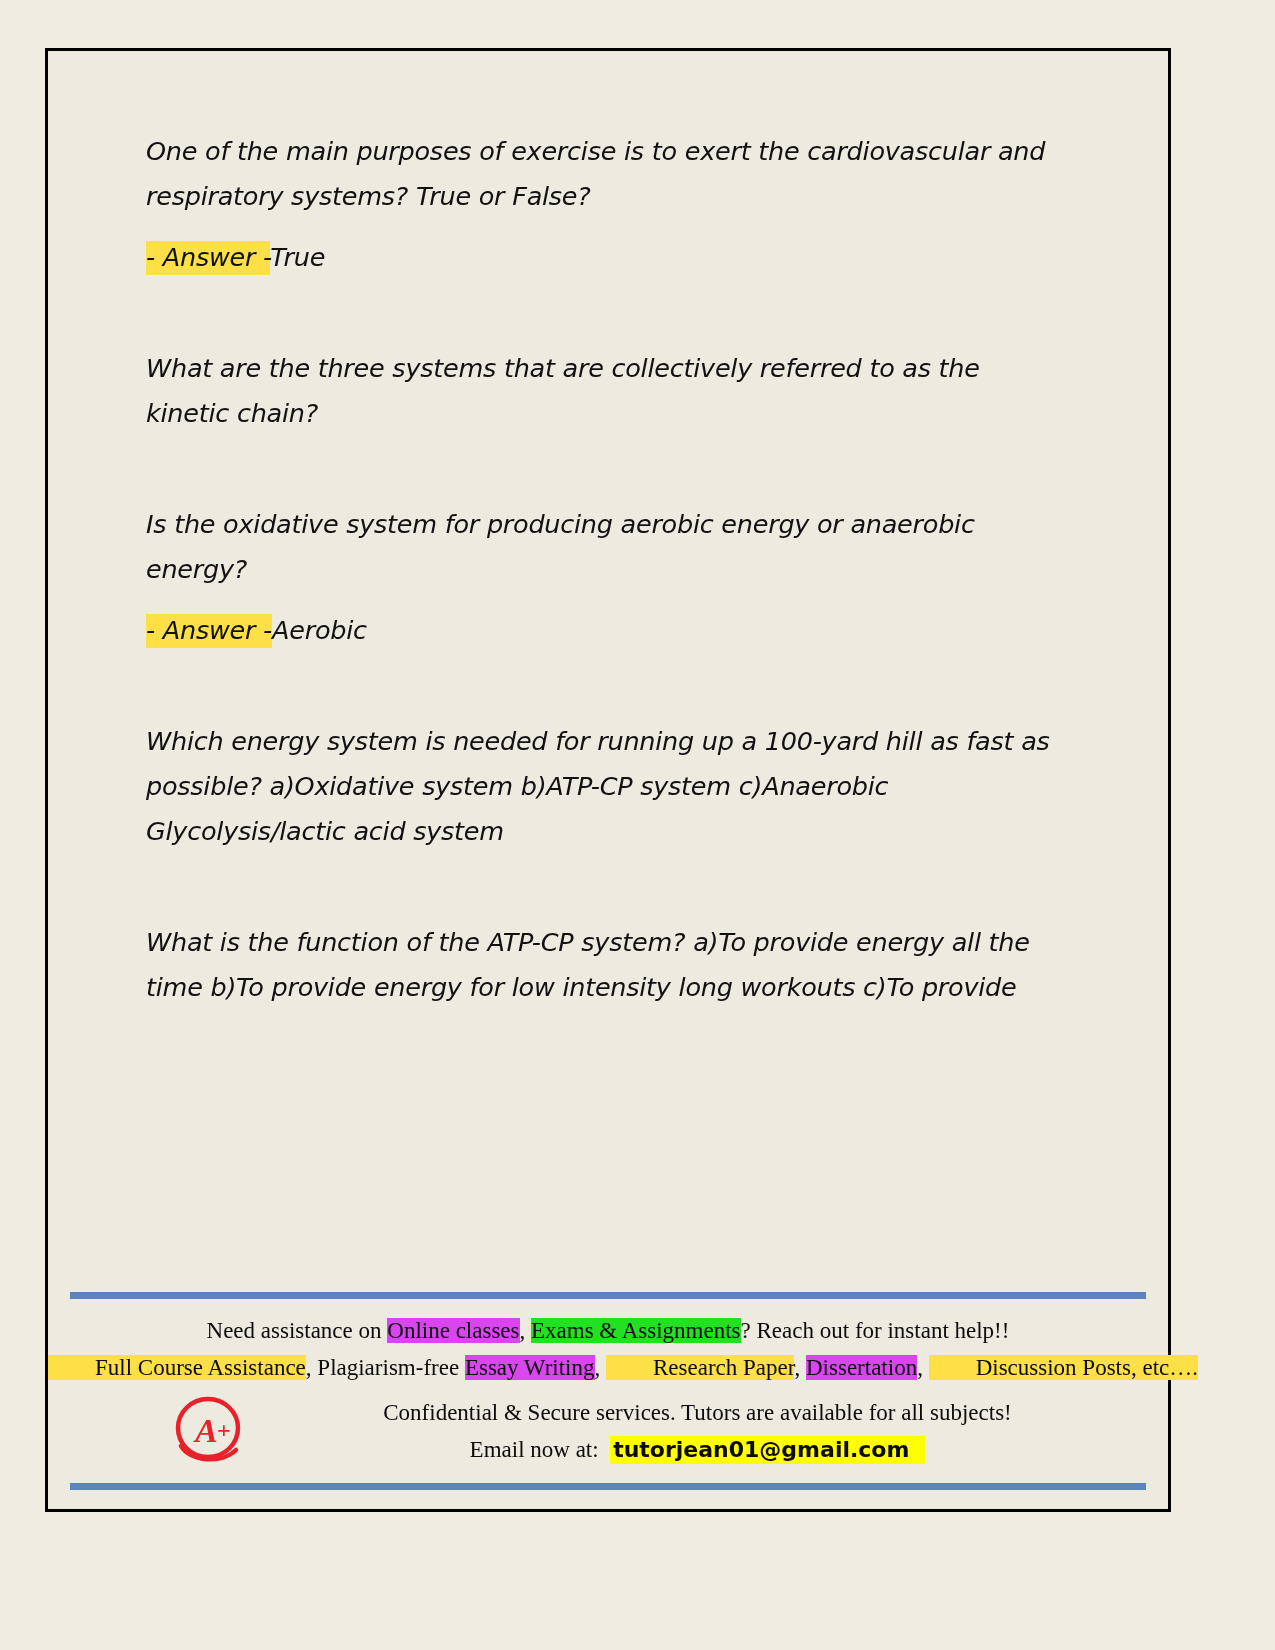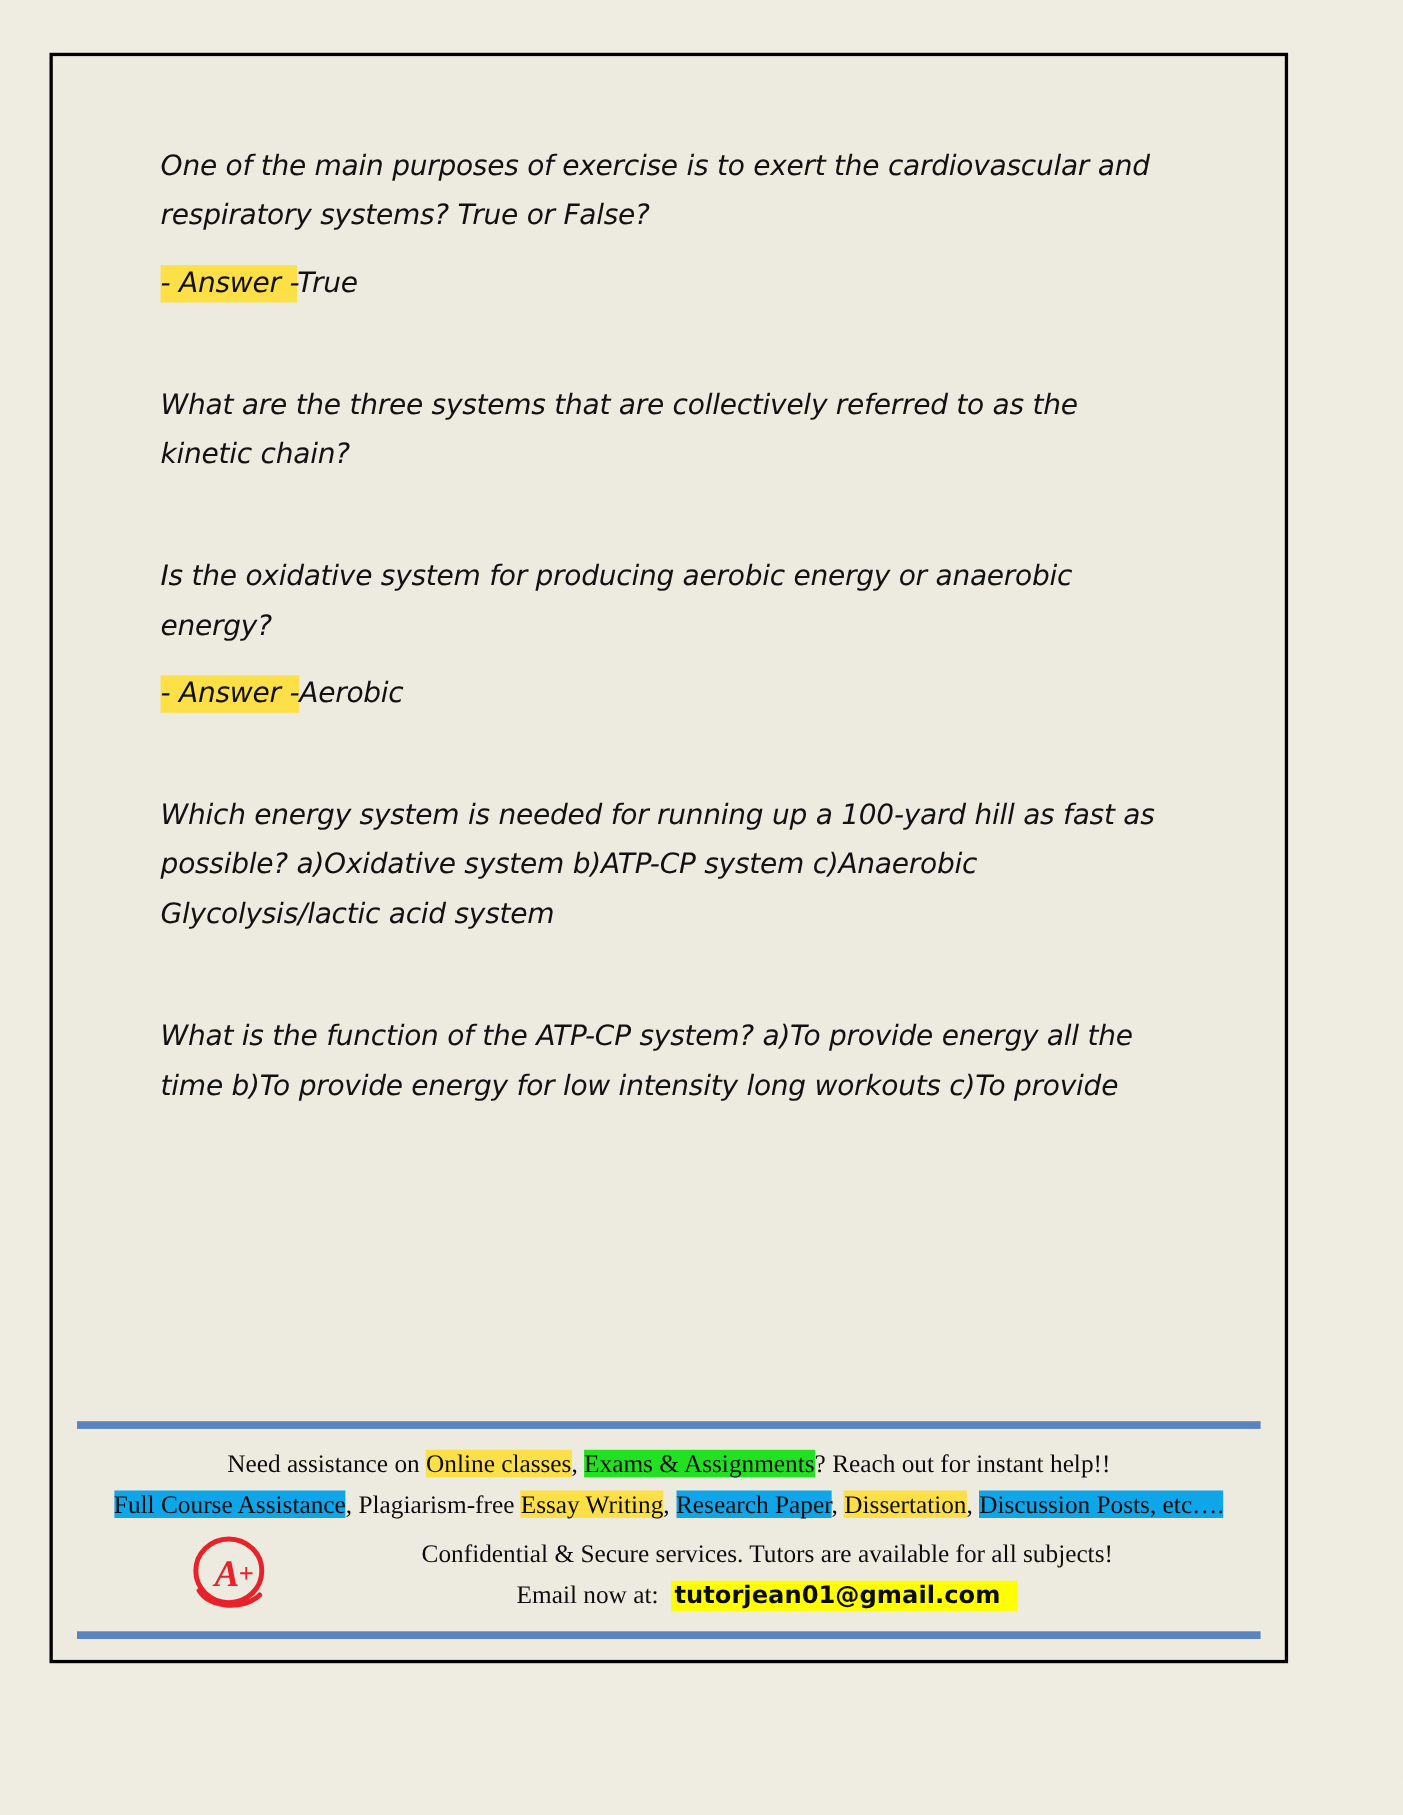--- a/index.html
+++ b/index.html
@@ -91,22 +91,22 @@
     right: 0;
     text-align: center;
     font-family: "Liberation Serif", serif;
     color: #0c0c0c;
     font-size: 23px;
     white-space: nowrap;
   }
   #footer-line-1 { top: 44px; }
   #footer-line-2 { top: 81px; }
 
-  .hl-yellow { background: #0ea5e9; }
-  .hl-cyan   { background: #fde047; }
+  .hl-yellow { background: #fde047; padding-left: 47px; }
+  .hl-cyan   { background: #d946ef; }
   .hl-green  { background: #22e022; }
 
   #footer-logo {
     position: absolute;
     left: 122px;
     top: 120px;
     width: 78px;
     height: 72px;
   }
   #footer-logo svg { display: block; }

